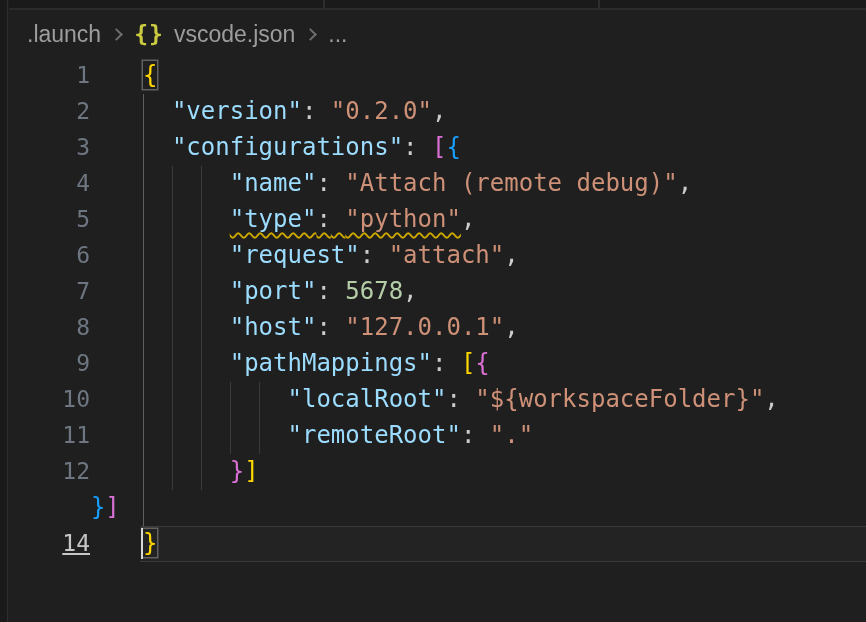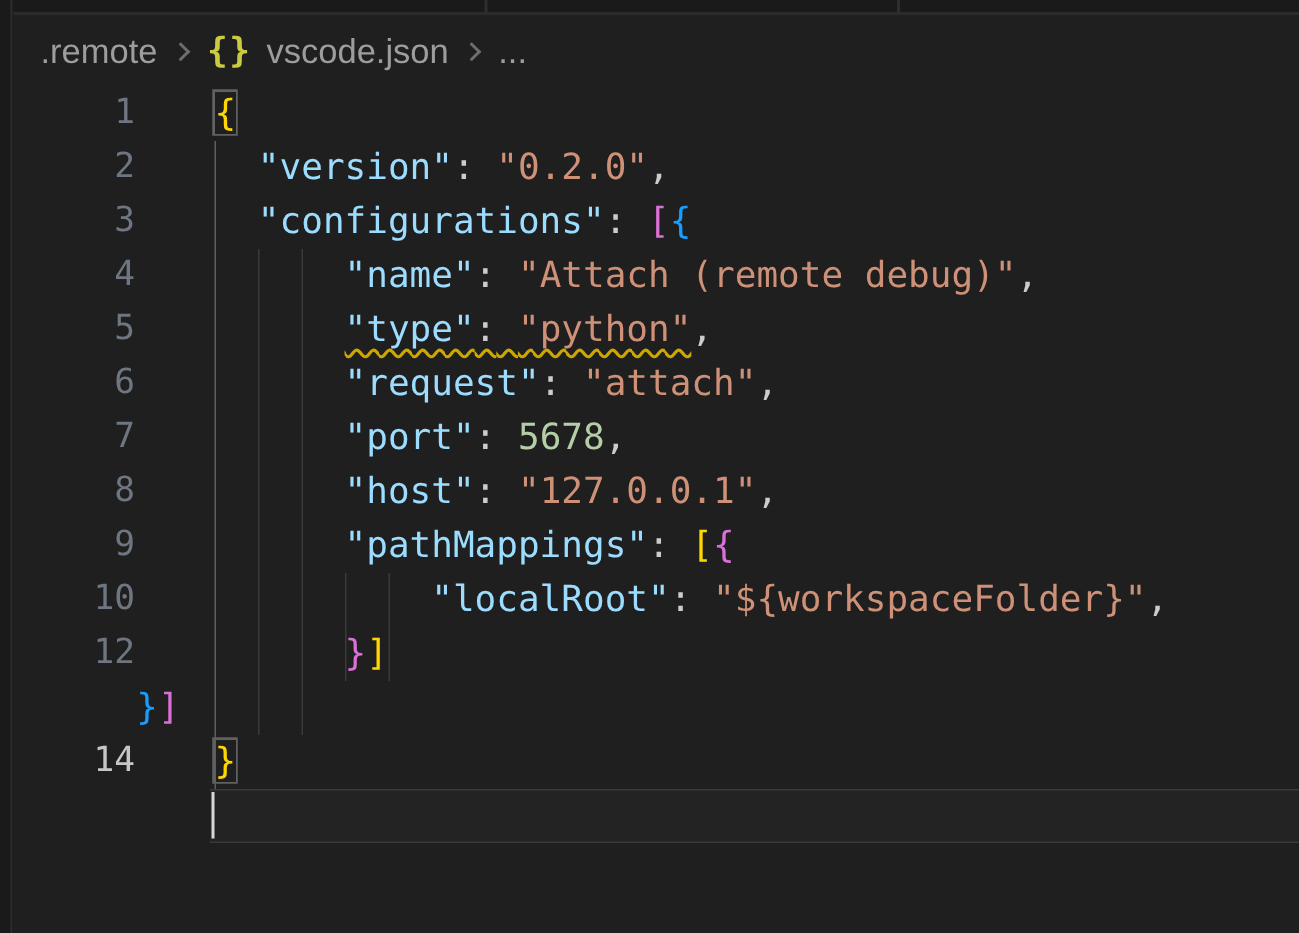--- a/index.html
+++ b/index.html
@@ -24,21 +24,21 @@
   .crumb{white-space:pre;}
   .chevron{display:inline-block;width:9px;height:9px;border-top:2px solid var(--chev);
     border-right:2px solid var(--chev);transform:rotate(45deg);margin:0 13px 0 11px;flex:none;}
   .json-icon{color:var(--icon-json);font-family:"DejaVu Sans Mono",monospace;font-weight:bold;
     font-size:23px;margin-right:10px;letter-spacing:1px;}
 
   .editor{position:absolute;left:9px;top:57px;right:0;bottom:0;}
   .code-line{display:flex;height:36px;line-height:36px;position:relative;}
   .gutter{flex:none;width:81px;text-align:right;color:var(--linenum);
     font-family:"DejaVu Sans Mono",monospace;font-size:23px;}
-  .code-line.active .gutter{color:var(--linenum-active);}
+  .code-line.active .gutter{color:var(--linenum-active);text-decoration:underline;}
   .content{flex:1;white-space:pre;font-family:"DejaVu Sans Mono",monospace;font-size:24px;
     padding-left:53px;color:#d4d4d4;}
   .squiggle{text-decoration:underline wavy var(--squiggle) 2px;text-underline-offset:5px;
     text-decoration-skip-ink:none;}
   .bracket-match{box-shadow:0 0 0 1.5px var(--match);}
 
   .indent-guide{position:absolute;width:1.4px;background:var(--guide);}
   .indent-guide.active{background:var(--guide-active);}
   .line-highlight{position:absolute;left:131px;right:0;height:36px;
     border-top:1px solid var(--linehl);border-bottom:1px solid var(--linehl);
@@ -51,21 +51,21 @@
 <div class="stage">
 
   <div class="left-rail"></div>
 
   <div class="tab-strip">
     <div class="tab-sep" id="tab-sep-1" style="left: 314px;"></div>
     <div class="tab-sep" id="tab-sep-2" style="left: 589px;"></div>
   </div>
 
   <div class="breadcrumb">
-    <span class="crumb">.remote</span>
+    <span class="crumb">.launch</span>
     <span class="chevron"></span>
     <span class="json-icon">{}</span>
     <span class="crumb">vscode.json</span>
     <span class="chevron"></span>
     <span class="crumb">...</span>
   </div>
 
   <div class="editor" id="editor">
       <div class="line-highlight" style="top: 469px;"></div>
       <div class="code-line">
@@ -102,20 +102,24 @@
       </div>
       <div class="code-line">
         <span class="gutter">9</span>
         <span class="content"><span>      </span><span style="color: rgb(156, 220, 254);">"pathMappings"</span><span style="color: rgb(204, 204, 204);">:</span><span> </span><span style="color: rgb(255, 215, 0);">[</span><span style="color: rgb(218, 112, 214);">{</span></span>
       </div>
       <div class="code-line">
         <span class="gutter">10</span>
         <span class="content"><span>          </span><span style="color: rgb(156, 220, 254);">"localRoot"</span><span style="color: rgb(204, 204, 204);">:</span><span> </span><span style="color: rgb(206, 145, 120);">"${workspaceFolder}"</span><span style="color: rgb(204, 204, 204);">,</span></span>
       </div>
       <div class="code-line">
+        <span class="gutter">11</span>
+        <span class="content"><span>          </span><span style="color: rgb(156, 220, 254);">"remoteRoot"</span><span style="color: rgb(204, 204, 204);">:</span><span> </span><span style="color: rgb(206, 145, 120);">"."</span></span>
+      </div>
+      <div class="code-line">
         <span class="gutter">12</span>
         <span class="content"><span>      </span><span style="color: rgb(218, 112, 214);">}</span><span style="color: rgb(255, 215, 0);">]</span></span>
       </div>
       <div class="code-line">
         <span class="content"><span>  </span><span style="color: rgb(23, 159, 255);">}</span><span style="color: rgb(218, 112, 214);">]</span></span>
       </div>
       <div class="code-line active">
         <span class="gutter">14</span>
         <span class="content"><span class="bracket-match" style="color: rgb(255, 215, 0);">}</span></span>
       </div>

